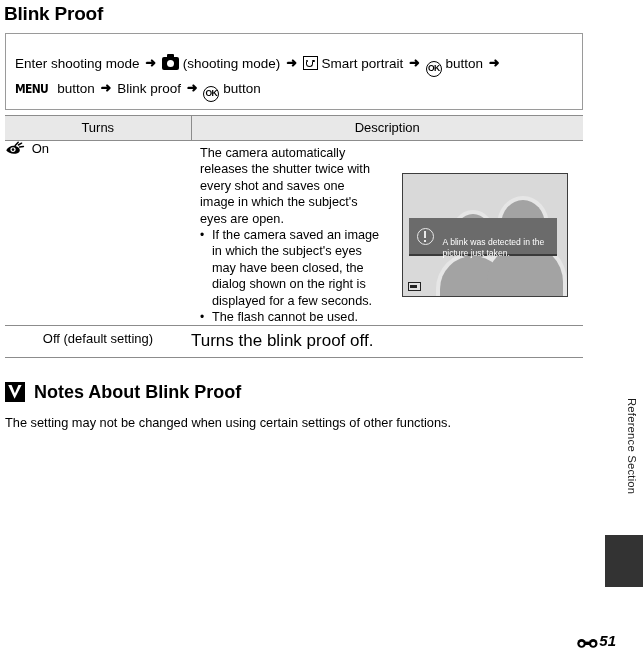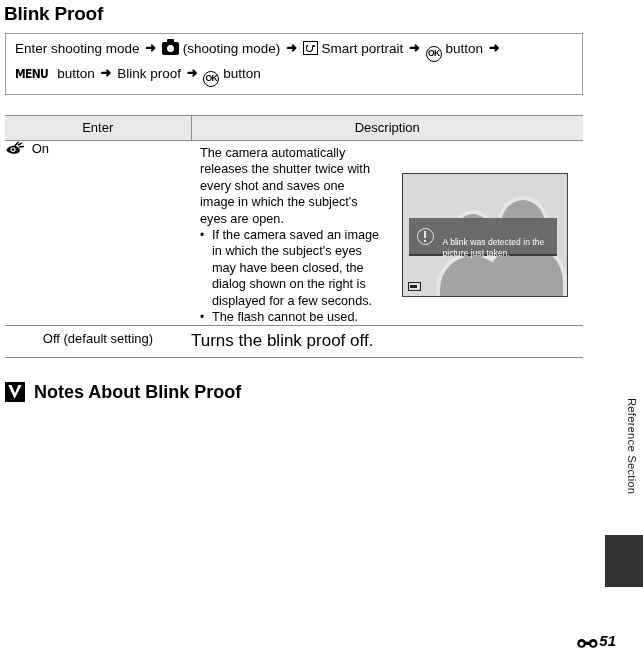--- a/index.html
+++ b/index.html
@@ -28,21 +28,21 @@
     line-height: 28px;
   }
 
   
   .instr-box {
     position: absolute;
     left: 5px; top: 33px;
     width: 578px;
     min-height: 56px;
     border: 1px solid #9a9a9a;
-    padding: 3px 9px 7px 9px;
+    padding: 18px 9px 7px 9px;
     font-size: 13.5px;
     line-height: 22px;
   }
   .instr-line { white-space: nowrap; }
   .arrow {
     display: inline-block;
     font-weight: bold;
     font-size: 13px;
     padding: 0 2px;
     vertical-align: 1px;
@@ -393,21 +393,21 @@
       <span>Blink proof</span>
       <span class="arrow">➜</span>
       <span class="ic ic-ok">OK</span>
       <span>button</span>
     </div>
   </div>
 
   <table class="tbl">
     <tbody>
         <tr class="head-row">
-      <th class="c1">Enter</th>
+      <th class="c1">Turns</th>
       <th>Description</th>
     </tr>
     <tr class="row-on">
       <td class="col-opt opt-cell-on">
         <span class="ic-eye">
           <svg width="20" height="14" viewBox="0 0 20 14">
             <path d="M1.2 9.2 C4 4.4, 9.6 3.2, 13.4 6.6 C15.6 8.6, 15.2 11.4, 12.4 12.2 C8 13.6, 3.4 12.2, 1.2 9.2 Z" fill="#000"></path>
             <ellipse cx="8.0" cy="8.6" rx="2.6" ry="2.4" fill="#fff"></ellipse>
             <circle cx="8.0" cy="8.6" r="1.3" fill="#000"></circle>
             <path d="M10.2 4.4 L13.2 1.2" stroke="#000" stroke-width="1.5" stroke-linecap="round" fill="none"></path>
@@ -463,20 +463,21 @@
   <div class="notes">
     <div class="notes-head">
       <span class="notes-icon">
         <svg width="20" height="20" viewBox="0 0 20 20">
           <rect x="0" y="0" width="20" height="20" fill="#000"></rect>
           <path d="M3.2 3.0 L9.6 16.8 L16.6 3.0 L13.4 3.0 L9.9 11.2 L6.6 3.0 Z" fill="#fff"></path>
         </svg>
       </span>
       <span>Notes About Blink Proof</span>
     </div>
+    <div class="notes-body">The setting may not be changed when using certain settings of other functions.</div>
   </div>
 
   <div class="sidebar-label">Reference Section</div>
   <div class="sidebar-block"></div>
 
   <div class="footer">
     <span class="ref-glyph">
       <svg width="21" height="11" viewBox="0 0 21 11">
         <rect x="4.5" y="3.6" width="12" height="3.4" fill="#000"></rect>
         <circle cx="4.6" cy="5.4" r="4.3" fill="#000"></circle>

